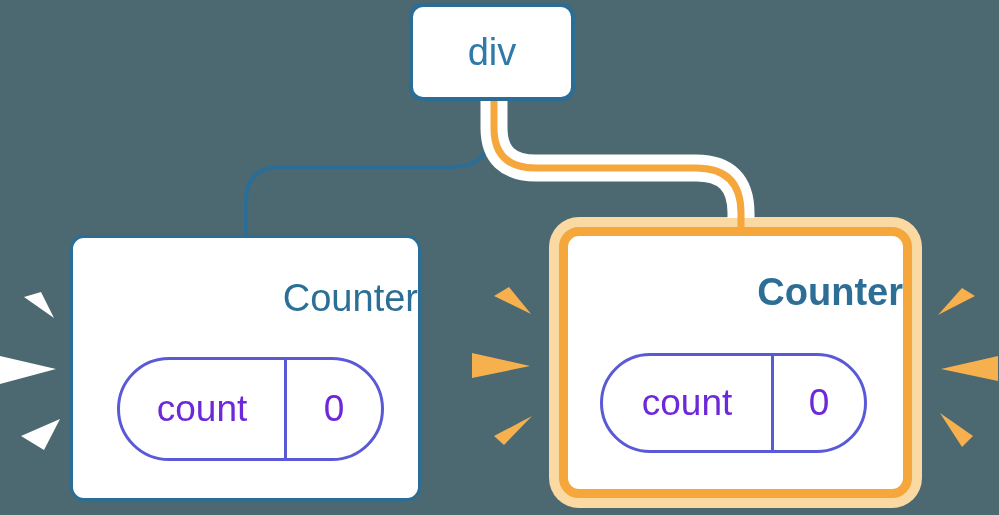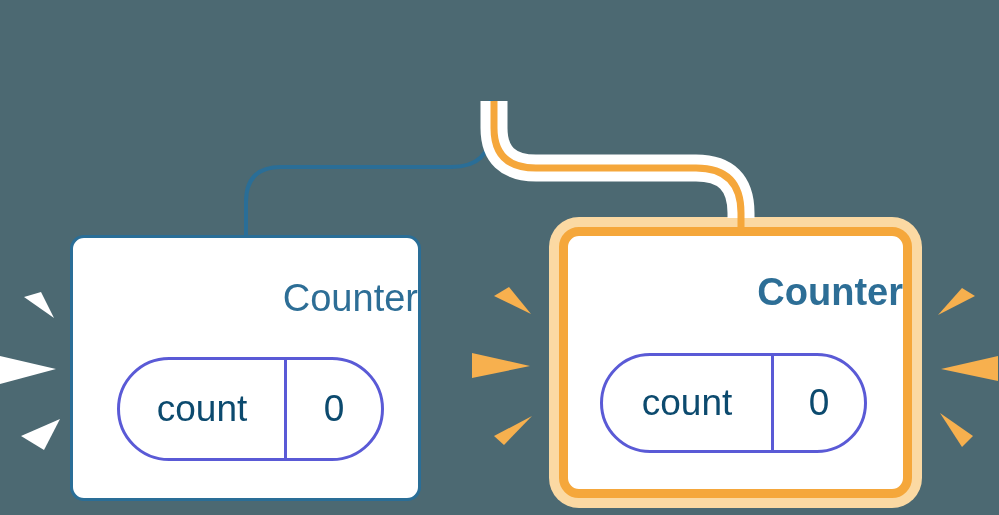--- a/index.html
+++ b/index.html
@@ -69,21 +69,21 @@
     top: 34px;
   }
   
   .state-pill {
     position: absolute;
     display: flex;
     box-sizing: border-box;
     background: #ffffff;
     border: 3px solid #5A5AD6;
     border-radius: 60px;
-    color: #0c4a6e;
+    color: #6d28d9;
     font-size: 37px;
   }
   .counter-box-left .state-pill {
     left: 44px;
     top: 119px;
     width: 267px;
     height: 104px;
   }
   .counter-box-right .state-pill {
     left: 32px;
@@ -114,20 +114,23 @@
     top: 0;
     z-index: 3;
     pointer-events: none;
   }
 </style>
 </head>
 <body>
 
 <div class="stage">
 
+  <div class="node div-node">
+    <span>div</span>
+  </div>
 
   <div class="node counter-box-left">
     <div class="box-title">Counter</div>
     <div class="state-pill">
       <div class="pill-key">count</div>
       <div class="pill-value">0</div>
     </div>
   </div>
 
   <div class="node counter-box-right">

